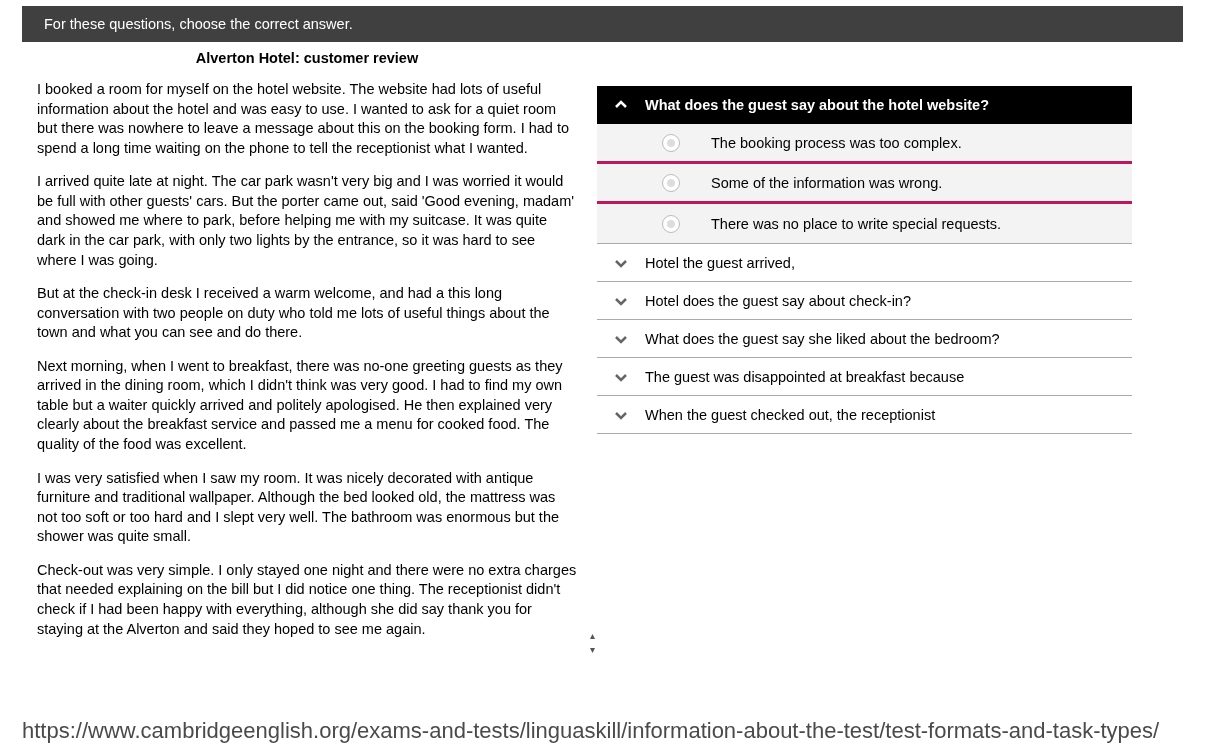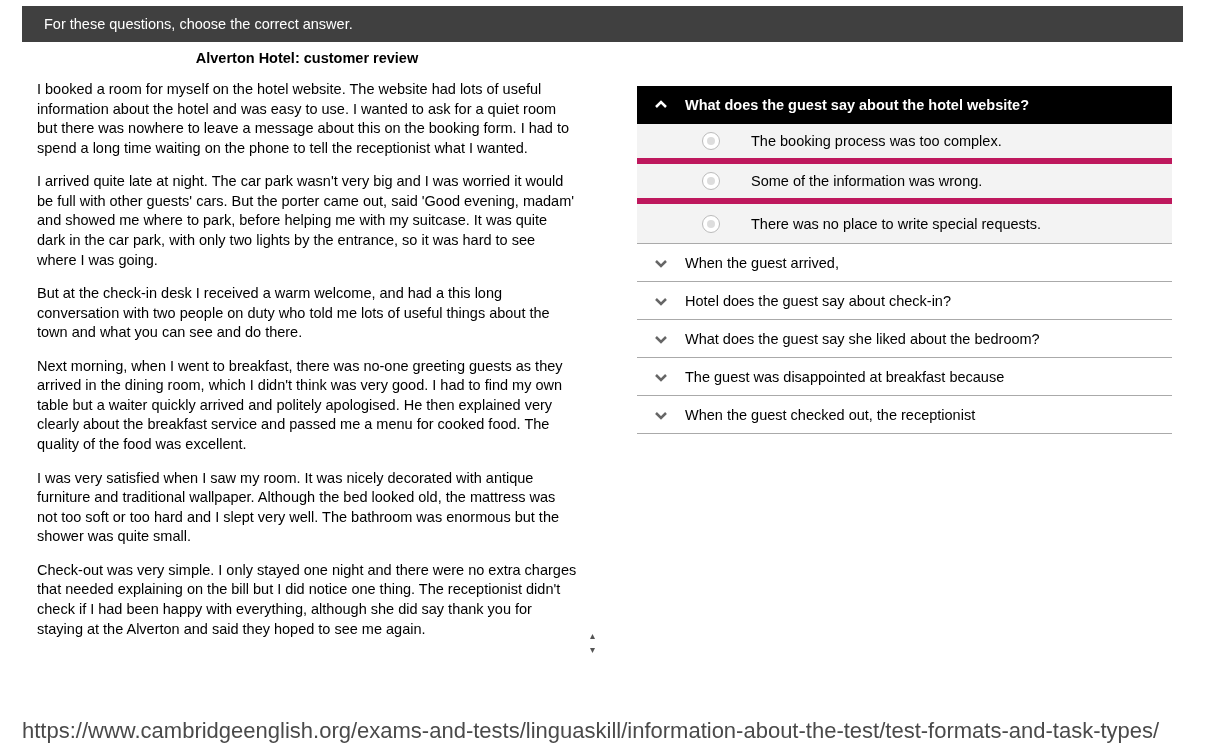--- a/index.html
+++ b/index.html
@@ -17,21 +17,21 @@
     .top-bar {
       background: #404040;
       color: #fff;
       padding: 10px 22px;
       margin: 6px 22px 0 22px;
       font-size: 14.5px;
     }
     .content {
       display: flex;
       padding: 0 22px;
-      gap: 60px;
+      gap: 20px;
     }
     .left-col {
       flex: 0 0 555px;
       padding-left: 15px;
       position: relative;
     }
     .passage-title {
       font-weight: bold;
       text-align: center;
       margin-top: 8px;
@@ -70,21 +70,21 @@
     }
     .collapsed .q-text {
       font-weight: normal;
     }
     .options {
       background: #f3f3f3;
     }
     .option-row {
       display: flex;
       align-items: center;
-      border-bottom: 6px solid #be185d;
+      border-bottom: 3px solid #be185d;
       min-height: 40px;
       padding: 6px 0;
     }
     .option-row:last-child {
       border-bottom: 1px solid #aaa;
     }
     .radio-col {
       width: 98px;
       display: flex;
       justify-content: center;
@@ -191,21 +191,21 @@
         <div class="option-text">There was no place to write special requests.</div>
       </div>
     </div>
 
     <div class="q-item collapsed">
       <div class="chevron-col">
         <svg class="chev" viewBox="0 0 16 16">
             <path d="M3 6 L8 11 L13 6" fill="none" stroke-width="2.5"></path>
           </svg>
       </div>
-      <div class="q-text">When the guest arrived,</div>
+      <div class="q-text">Hotel the guest arrived,</div>
     </div>
 
     <div class="q-item collapsed">
       <div class="chevron-col">
         <svg class="chev" viewBox="0 0 16 16">
             <path d="M3 6 L8 11 L13 6" fill="none" stroke-width="2.5"></path>
           </svg>
       </div>
       <div class="q-text">Hotel does the guest say about check-in?</div>
     </div>

